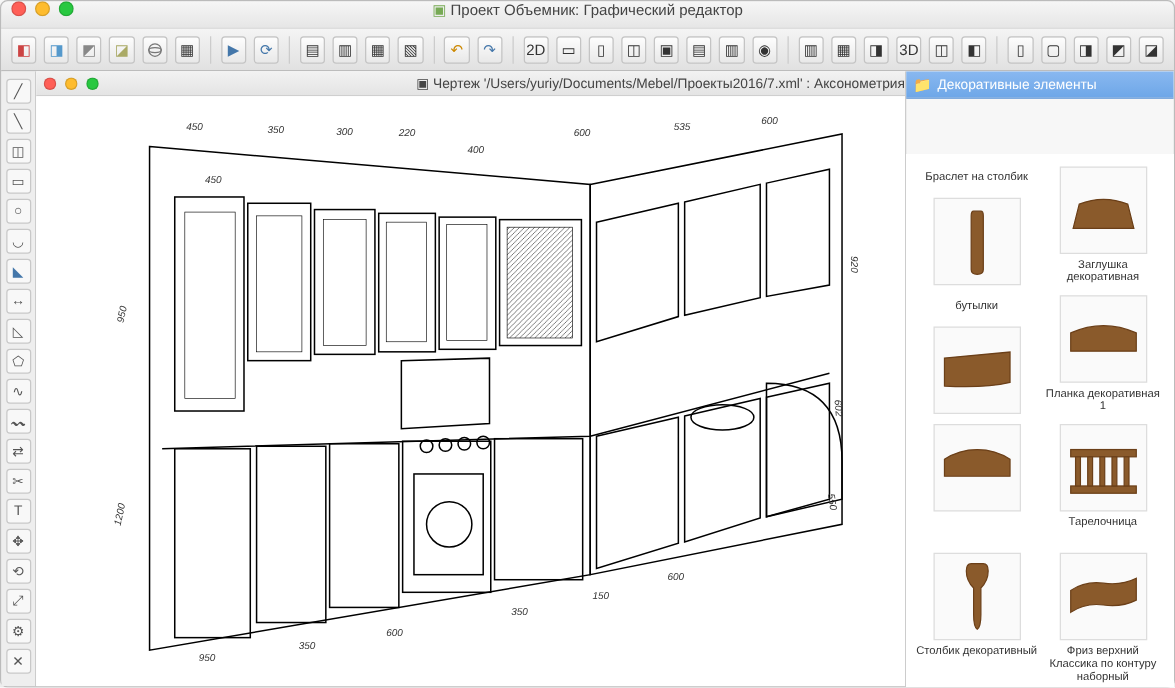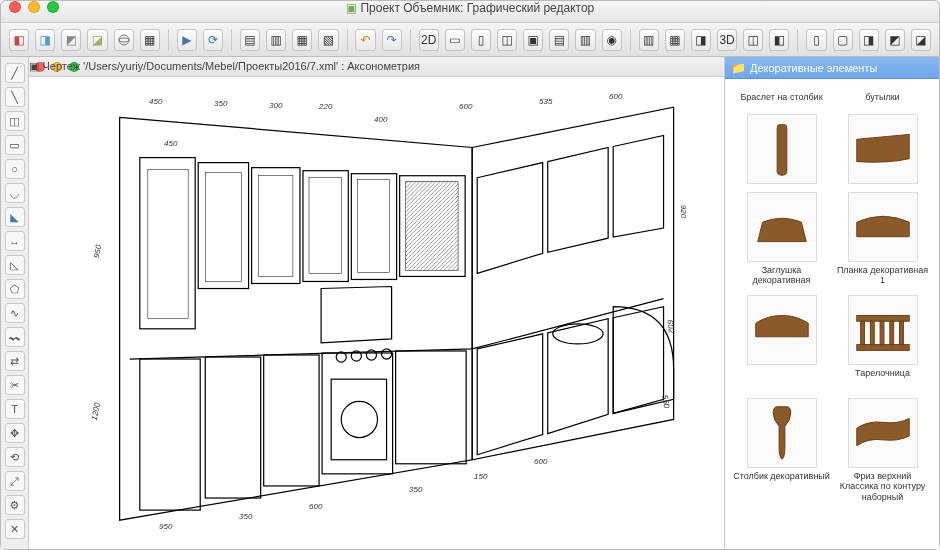--- a/index.html
+++ b/index.html
@@ -18,30 +18,30 @@
 .tb-btn { width: 22px; height: 22px; border: 1px solid #c4c4c4; border-radius: 3px; background: linear-gradient(#fdfdfd,#e8e8e8); display: flex; align-items: center; justify-content: center; font-size: 12px; color: #333; cursor: pointer; }
 .tb-sep { width: 1px; height: 22px; background: #ccc; margin: 0 2px; }
 
 .body { flex: 1; display: flex; overflow: hidden; }
 
 .left-tools { width: 28px; background: #eee; border-right: 1px solid #ccc; display: flex; flex-direction: column; align-items: center; padding-top: 6px; gap: 4px; }
 .lt-btn { width: 20px; height: 20px; border: 1px solid #c8c8c8; border-radius: 3px; background: #f8f8f8; display: flex; align-items: center; justify-content: center; font-size: 11px; color: #555; cursor: pointer; }
 
 .center { flex: 1; display: flex; flex-direction: column; background: #fff; position: relative; }
 .inner-titlebar { height: 20px; display: flex; align-items: center; padding: 0 6px; background: linear-gradient(#f2f2f2,#e4e4e4); border-bottom: 1px solid #cfcfcf; position: relative; }
-.inner-title { position: absolute; left: 0; right: 12px; text-align: left; font-size: 11px; color: #444; pointer-events: none; }
+.inner-title { position: absolute; left: 0; right: 0; text-align: right; font-size: 11px; color: #444; pointer-events: none; }
 .inner-traffic .dot { width: 10px; height: 10px; }
 
 .canvas { flex: 1; background: #fff; position: relative; overflow: hidden; text-align: center; }
 .drawing { position: absolute; inset: 0; }
 
 .right-panel { width: 215px; background: #f7f7f7; border-left: 1px solid #ccc; display: flex; flex-direction: column; }
 .panel-header { height: 22px; display: flex; align-items: center; padding: 0 6px; background: linear-gradient(#89b8f0,#6ea7e8); color: #fff; font-size: 11px; border-bottom: 1px solid #5a93d6; }
 .panel-header .folder-icon { margin-right: 4px; font-size: 12px; }
-.panel-body { flex: 1; overflow-y: auto; padding: 6px; background: #fff; }
+.panel-body { flex: 1; overflow-y: auto; padding: 6px; background: #fff; margin-top: 44px; }
 .catalog { display: flex; flex-wrap: wrap; }
 .cat-item { width: 50%; display: flex; flex-direction: column; align-items: center; padding: 4px 2px; cursor: pointer; }
 .cat-thumb { width: 70px; height: 70px; border: 1px solid #ddd; background: #fafafa; display: flex; align-items: center; justify-content: center; }
 .cat-thumb svg { width: 100%; height: 100%; }
 .cat-label { font-size: 9px; color: #333; text-align: center; margin-top: 3px; line-height: 1.15; min-height: 22px; }
 
 .statusbar { height: 22px; display: flex; align-items: center; padding: 0 8px; background: linear-gradient(#f0f0f0,#e0e0e0); border-top: 1px solid #ccc; font-size: 11px; }
 .statusbar label { color: #444; margin-right: 6px; }
 .cmd-input { flex: 1; height: 16px; border: 1px solid #bfbfbf; border-radius: 3px; padding: 0 6px; font-size: 11px; color: #888; background: #fff; }
 
@@ -241,34 +241,34 @@
         <div class="catalog">
           <div class="cat-item">
             <div class="cat-label">Браслет на столбик</div>
             <div class="cat-thumb">
                 <svg viewBox="0 0 70 70">
                   <path d="M32 10 Q30 10 30 14 L30 58 Q30 62 35 62 Q40 62 40 58 L40 14 Q40 10 38 10 Z" fill="#8a5a2b" stroke="#6b3f18"></path>
                 </svg>
               </div>
           </div>
           <div class="cat-item">
+            <div class="cat-thumb">
+                <svg viewBox="0 0 70 70">
+                  <path d="M10 50 L60 50 L55 30 Q35 22 15 30 Z" fill="#8a5a2b" stroke="#6b3f18"></path>
+                </svg>
+              </div>
+            <div class="cat-label">Заглушка декоративная</div>
+          </div>
+          <div class="cat-item">
             <div class="cat-label">бутылки</div>
             <div class="cat-thumb">
                 <svg viewBox="0 0 70 70">
                   <path d="M8 25 L62 20 L62 45 Q40 50 8 48 Z" fill="#8a5a2b" stroke="#6b3f18"></path>
                 </svg>
               </div>
-          </div>
-          <div class="cat-item">
-            <div class="cat-thumb">
-                <svg viewBox="0 0 70 70">
-                  <path d="M10 50 L60 50 L55 30 Q35 22 15 30 Z" fill="#8a5a2b" stroke="#6b3f18"></path>
-                </svg>
-              </div>
-            <div class="cat-label">Заглушка декоративная</div>
           </div>
           <div class="cat-item">
             <div class="cat-thumb">
                 <svg viewBox="0 0 70 70">
                   <path d="M8 45 L62 45 L62 30 Q35 18 8 30 Z" fill="#8a5a2b" stroke="#6b3f18"></path>
                 </svg>
               </div>
             <div class="cat-label">Планка декоративная 1</div>
           </div>
           <div class="cat-item">

